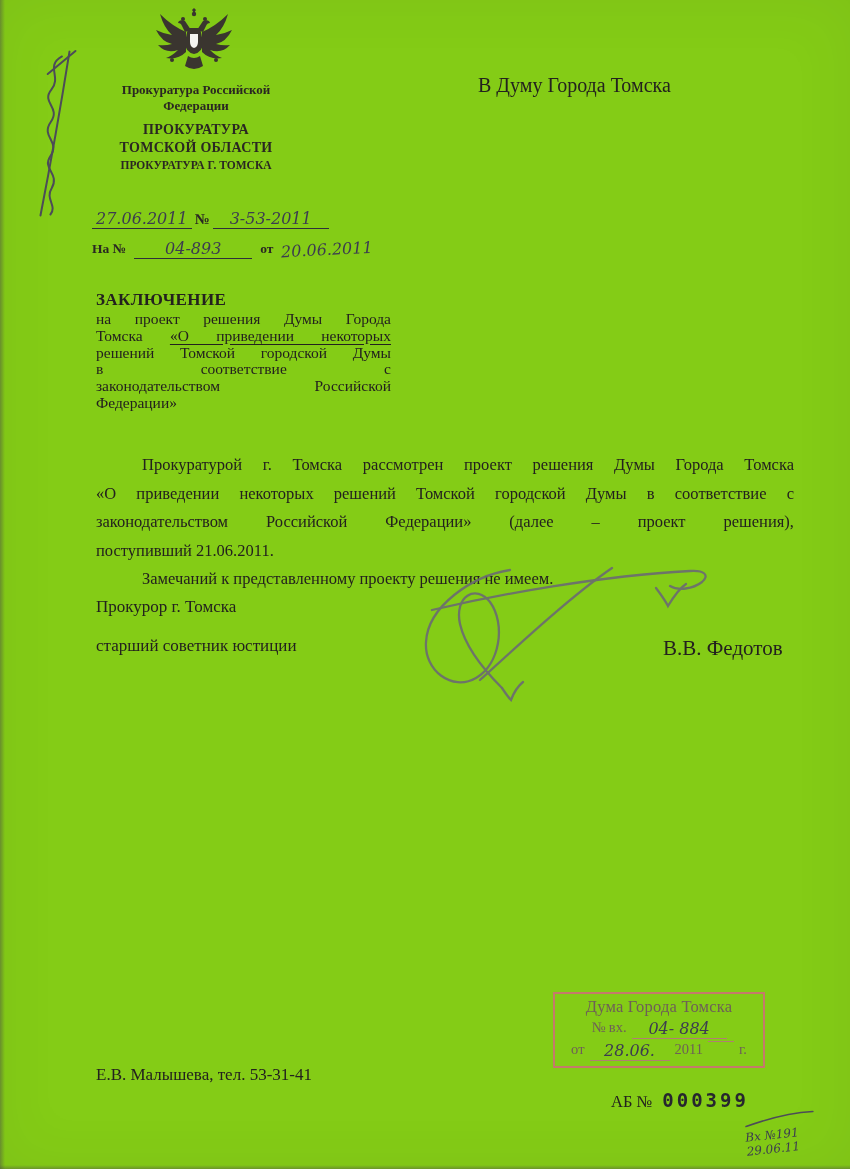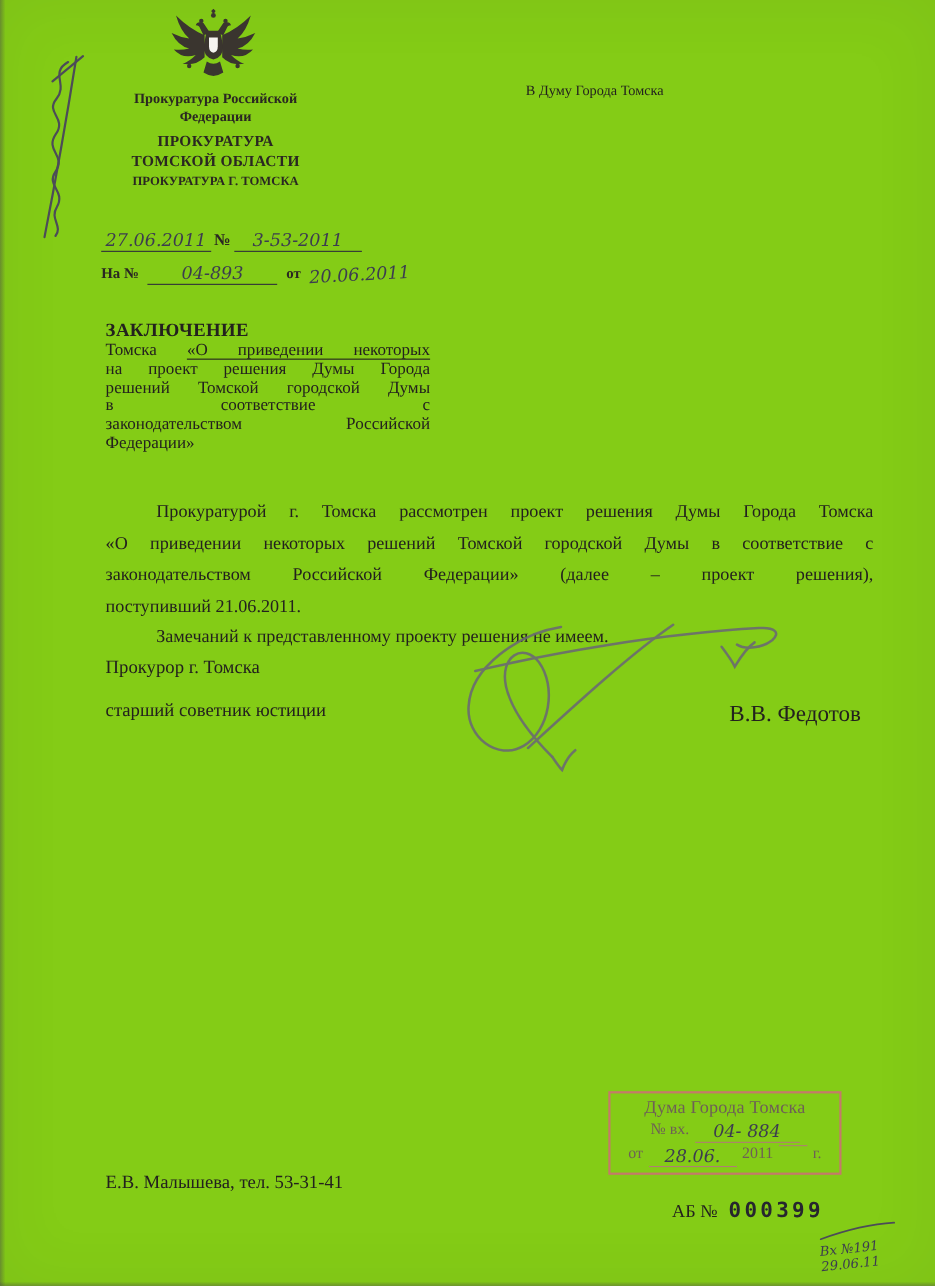--- a/index.html
+++ b/index.html
@@ -25,21 +25,21 @@
   .lh-office { left:103px; top:121px; width:186px; font-size:14px;   line-height:17.5px; letter-spacing:.3px; }
   .lh-sub    { left:103px; top:159px; width:186px; font-size:11.5px;text-align:center; }
   .lh-addr   { left:103px; top:181px; width:186px; font-size:12px;   line-height:15.5px; }
 
   .dateline { left:92px; top:209px; display:flex; align-items:flex-end; gap:3px; font-size:16px; }
   .w1 { min-width:96px; } .w2 { min-width:116px; } .w3 { min-width:118px; }
   .lbl    { font-weight:bold; font-size:15px;   color:#2a2722; padding-bottom:1px; }
   .refline { left:92px; top:239px; display:flex; align-items:flex-end; gap:8px; font-size:16px; }
   .lbl-sm { font-weight:bold; font-size:13.5px; color:#2a2722; padding-bottom:2px; }
 
-  .recipient { left:478px; top:74px; font-size:13px; }
+  .recipient { left:478px; top:74px; font-size:20px; }
   .heading   { left:96px; top:290px; font-size:17px; font-weight:bold; letter-spacing:.4px; }
 
   .title-col { left:96px; top:311px; width:295px; font-size:15.5px; line-height:16.8px; }
   .jline { text-align:justify; text-align-last:justify; }
   .u { text-decoration:underline; text-underline-offset:3px; }
 
   .body-text { left:96px; top:451px; width:698px; font-size:16.5px; line-height:28.6px; }
   .indent { padding-left:46px; }
 
   .sig-pos  { left:96px;  top:597px; font-size:17px; }
@@ -125,22 +125,22 @@
     <span class="hand fill w3">04-893</span>
     <span class="lbl-sm">от</span>
     <span class="hand tilt">20.06.2011</span>
   </div>
 
   <div class="abs recipient">В Думу Города Томска</div>
 
   <div class="abs heading">ЗАКЛЮЧЕНИЕ</div>
 
   <div class="abs title-col">
+    <div class="jline">на проект решения Думы Города</div>
     <div class="jline"><span>Томска</span> <span class="u">«О приведении некоторых</span></div>
-    <div class="jline">на проект решения Думы Города</div>
     <div class="jline">решений Томской городской Думы</div>
     <div class="jline">в соответствие с</div>
     <div class="jline">законодательством Российской</div>
     <div>Федерации»</div>
   </div>
 
   <div class="abs body-text">
     <div class="jline indent">Прокуратурой г. Томска рассмотрен проект решения Думы Города Томска</div>
     <div class="jline">«О приведении некоторых решений Томской городской Думы в соответствие с</div>
     <div class="jline">законодательством Российской Федерации» (далее – проект решения),</div>

